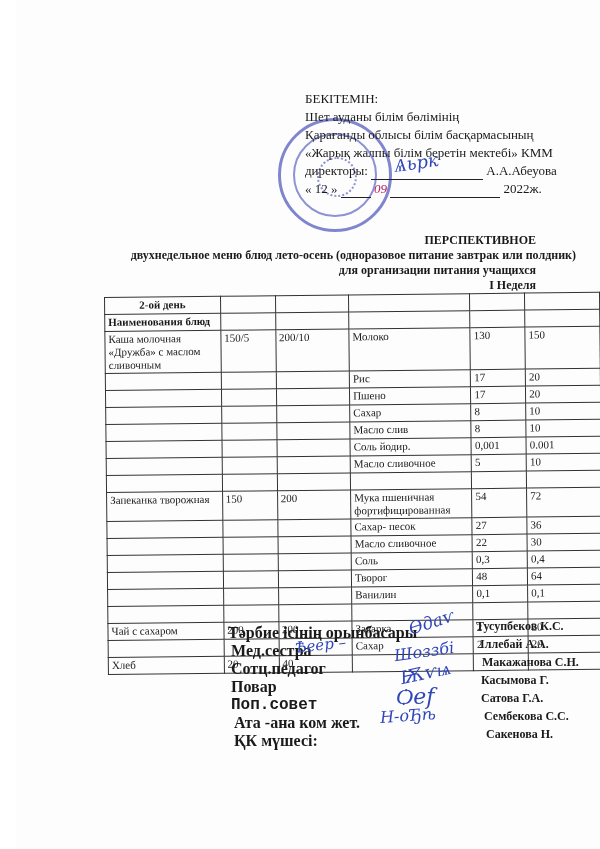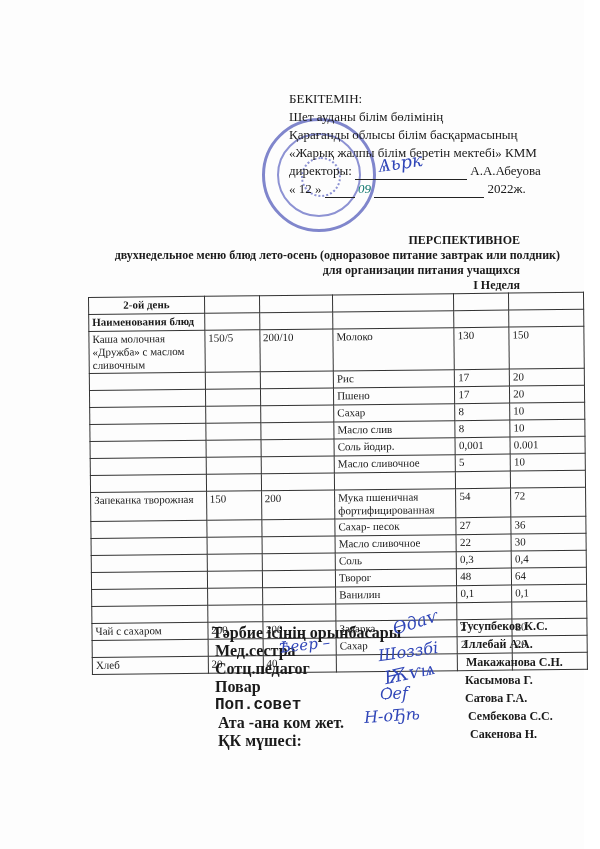--- a/index.html
+++ b/index.html
@@ -1,17 +1,17 @@
 <!DOCTYPE html>
 <html><head>
 <meta charset="utf-8">
 <style>
   html,body{margin:0;padding:0;background:#fff;}
   body{width:600px;height:849px;position:relative;overflow:hidden;font-family:"Liberation Serif","DejaVu Serif",serif;color:#1a1a1a;}
-  .page{position:absolute;left:0;top:0;width:584px;height:849px;background:#fdfdfd;}
+  .page{position:absolute;left:16px;top:0;width:584px;height:849px;background:#fdfdfd;}
   .approve{position:absolute;left:289px;top:90px;font-size:13px;line-height:18px;}
   .approve div{white-space:nowrap;}
   .approve .blank{display:inline-block;border-bottom:1px solid #222;vertical-align:bottom;}
   .stamp{position:absolute;left:262px;top:118px;width:108px;height:108px;border-radius:50%;border:3px solid #6b72c4;opacity:.85;}
   .stamp::before{content:"";position:absolute;left:12px;top:12px;right:12px;bottom:12px;border-radius:50%;border:2px solid #7a80cc;}
   .stamp::after{content:"";position:absolute;left:36px;top:36px;width:36px;height:36px;border-radius:50%;border:2px dotted #7a80cc;}
   .sig{position:absolute;color:#3046b8;font-family:"DejaVu Serif",serif;font-style:italic;}
   .titles{position:absolute;left:100px;top:233px;width:420px;text-align:right;font-weight:bold;font-size:12px;line-height:15px;}
   .titles .t2{white-space:nowrap;margin-left:-40px;margin-right:-40px;}
   table.menu{position:absolute;left:88px;top:297px;border-collapse:collapse;font-size:11px;transform:rotate(-0.6deg);transform-origin:left top;}
@@ -42,21 +42,21 @@
     <div>Қарағанды облысы білім басқармасының</div>
     <div>«Жарық жалпы білім беретін мектебі» КММ</div>
     <div>
       <span>директоры:</span>
       <span class="blank" style="width:112px;"></span>
       <span>А.А.Абеуова</span>
     </div>
     <div>
       <span>« 12 »</span>
       <span class="blank" style="width:30px;"></span>
-      <span style="color:#0f766e;font-style:italic;">09</span>
+      <span style="color:#be185d;font-style:italic;">09</span>
       <span class="blank" style="width:110px;"></span>
       <span>2022ж.</span>
     </div>
   </div>
 
   <div class="sig" style="left:378px;top:152px;font-size:18px;transform:rotate(-8deg);">Ѧьрк</div>
 
   <div class="titles">
     <div>ПЕРСПЕКТИВНОЕ</div>
     <div class="t2">двухнедельное меню блюд  лето-осень (одноразовое питание завтрак или полдник)</div>
@@ -245,16 +245,16 @@
       <div style="padding-left: 5px;">Касымова Г.</div>
       <div style="padding-left: 5px;">Сатова Г.А.</div>
       <div style="padding-left: 8px;">Сембекова С.С.</div>
       <div style="padding-left: 10px;">Сакенова Н.</div>
     </div>
 
   <div class="sig" style="left:279px;top:636px;font-size:15px;transform:rotate(-6deg);">Ѣеер –</div>
   <div class="sig" style="left:392px;top:612px;font-size:17px;transform:rotate(-18deg);">Ѳдаѵ</div>
   <div class="sig" style="left:378px;top:642px;font-size:16px;transform:rotate(-8deg);">Шоззбі</div>
   <div class="sig" style="left:384px;top:662px;font-size:18px;transform:rotate(-12deg);">Ѭѵѩ</div>
-  <div class="sig" style="left:380px;top:684px;font-size:16px;">Ѻef</div>
+  <div class="sig" style="left:380px;top:684px;font-size:22px;">Ѻef</div>
   <div class="sig" style="left:364px;top:706px;font-size:16px;transform:rotate(-4deg);">Н-оЂѣ</div>
 
 </div>
 
 </body></html>

